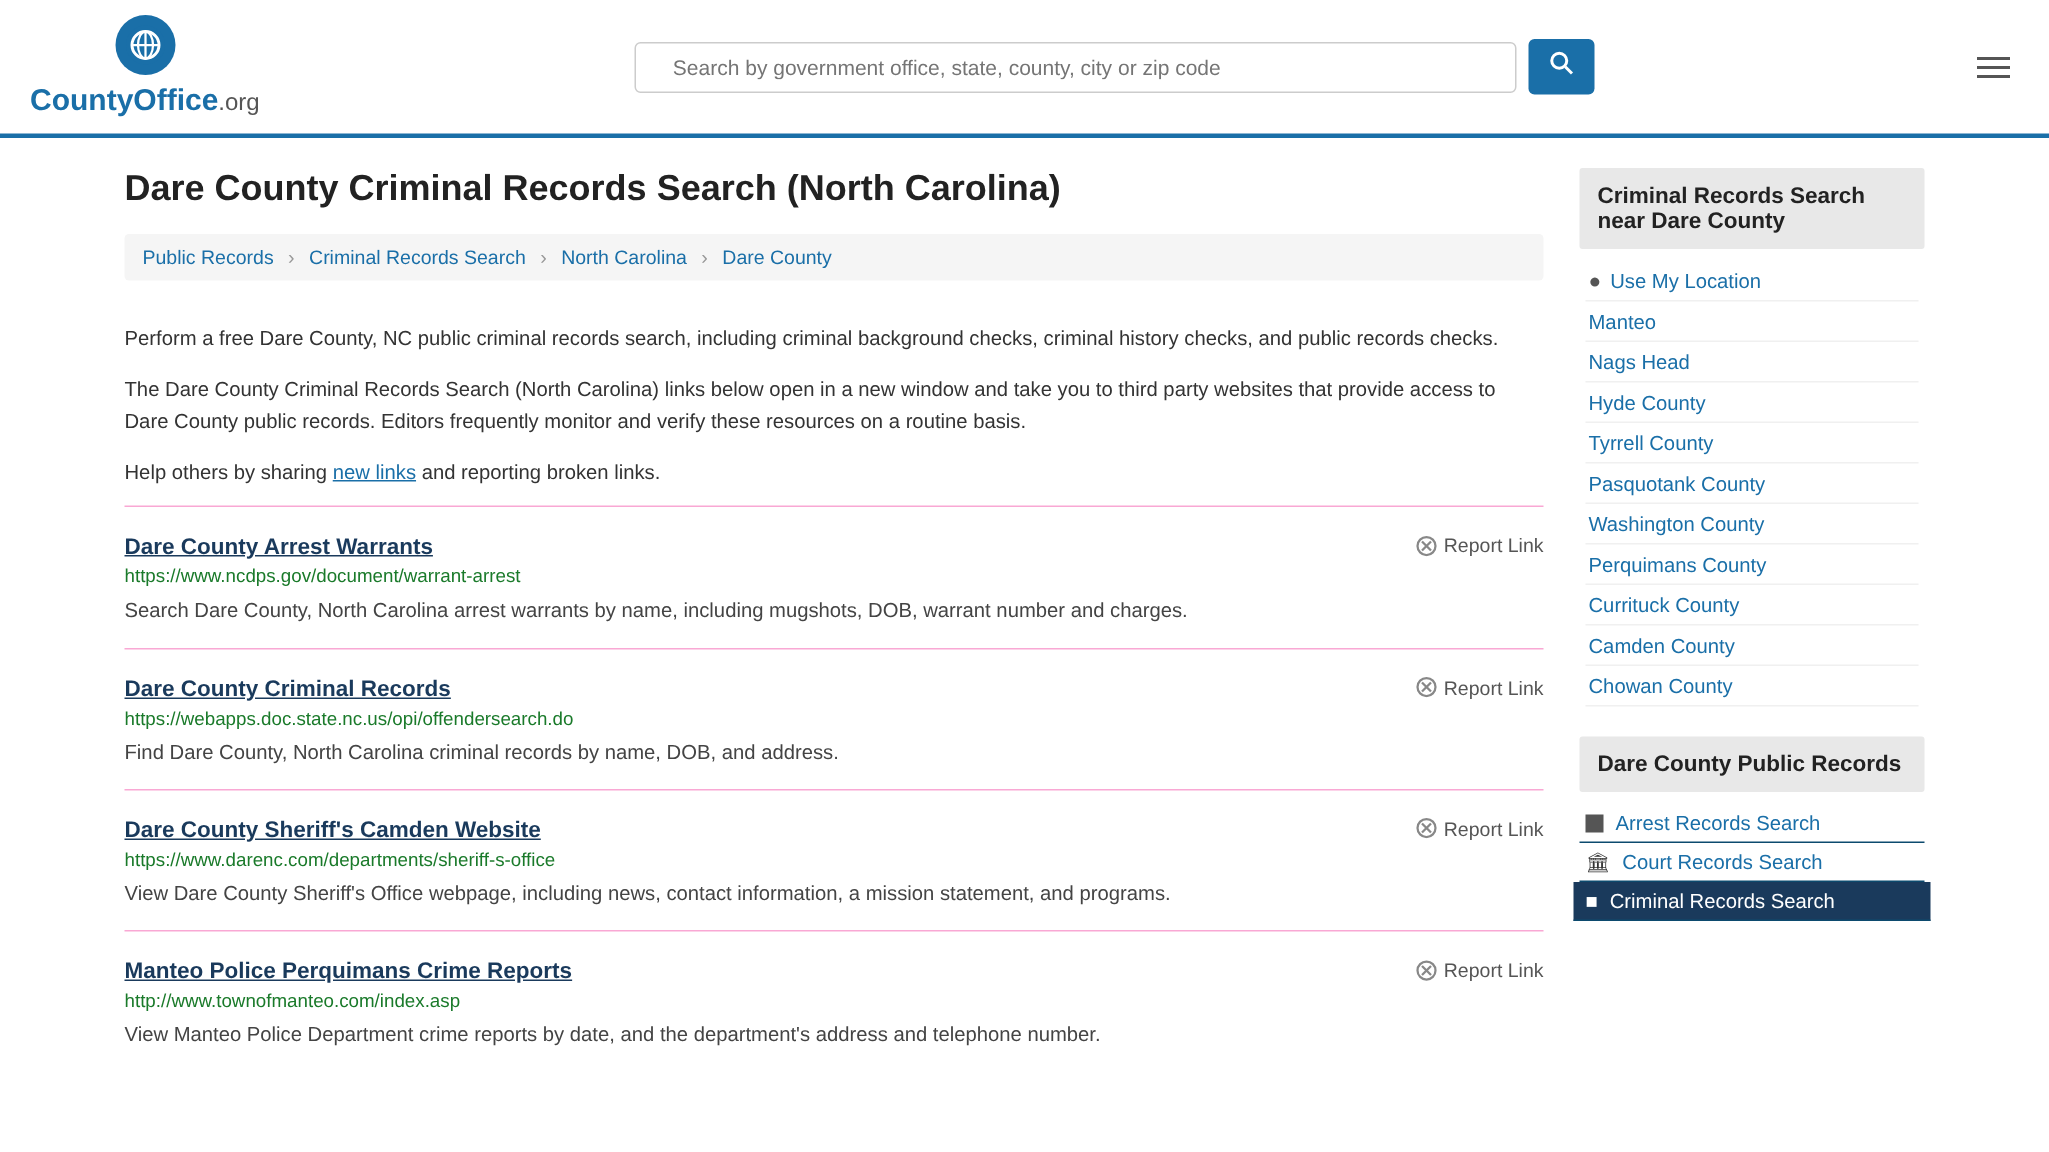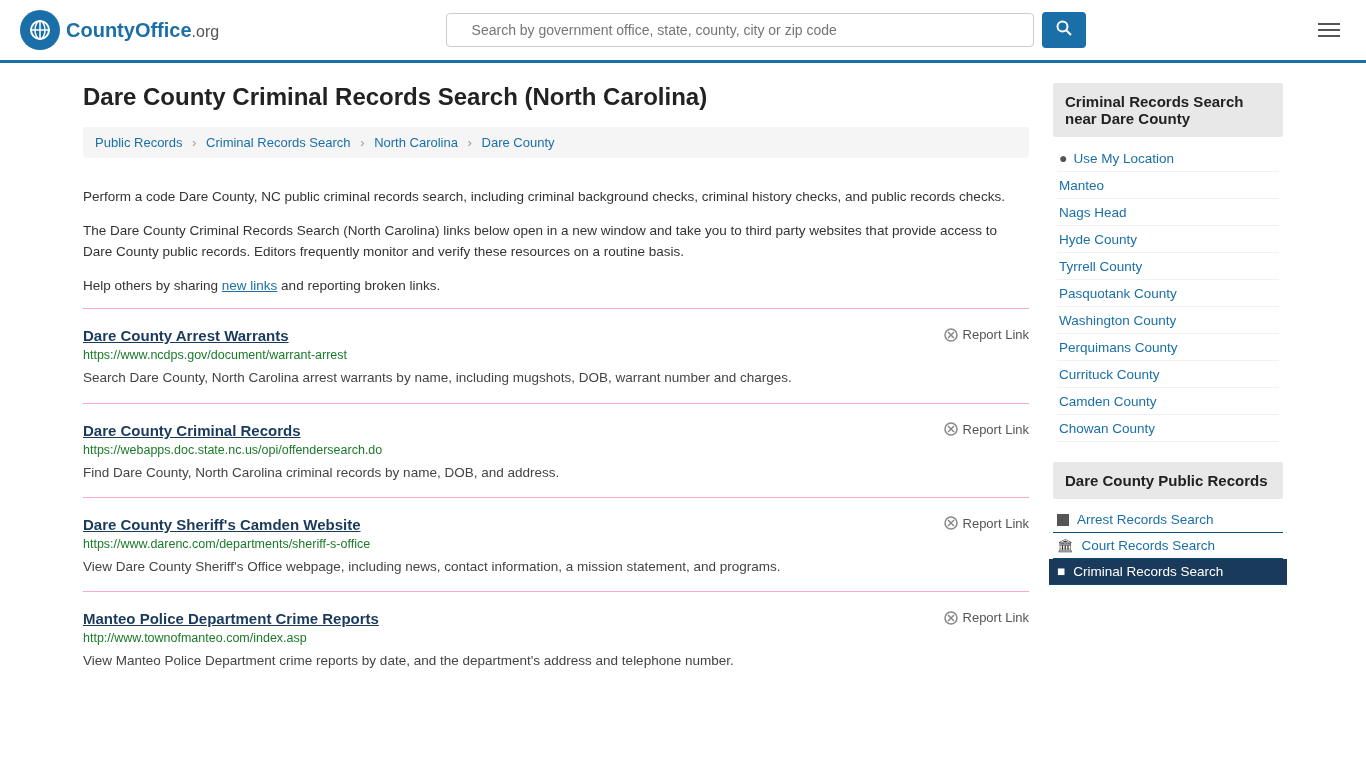--- a/index.html
+++ b/index.html
@@ -11,20 +11,21 @@
       border-bottom: 3px solid #1a6fa8;
       padding: 10px 20px;
       display: flex;
       align-items: center;
       justify-content: space-between;
     }
     .logo-area {
       display: flex;
       align-items: center;
       gap: 6px;
+      flex-direction: column;
     }
     .logo-icon {
       width: 40px;
       height: 40px;
       background: #1a6fa8;
       border-radius: 50%;
       display: flex;
       align-items: center;
       justify-content: center;
       color: white;
@@ -288,21 +289,21 @@
     <div class="breadcrumb">
       <a href="#">Public Records</a>
       <span class="sep">›</span>
       <a href="#">Criminal Records Search</a>
       <span class="sep">›</span>
       <a href="#">North Carolina</a>
       <span class="sep">›</span>
       <a href="#">Dare County</a>
     </div>
 
-    <p class="desc-text">Perform a code Dare County, NC public criminal records search, including criminal background checks, criminal history checks, and public records checks.</p>
+    <p class="desc-text">Perform a free Dare County, NC public criminal records search, including criminal background checks, criminal history checks, and public records checks.</p>
     <p class="desc-text">The Dare County Criminal Records Search (North Carolina) links below open in a new window and take you to third party websites that provide access to Dare County public records. Editors frequently monitor and verify these resources on a routine basis.</p>
     <p class="desc-text">
       <span>Help others by sharing </span><a href="#">new links</a><span> and reporting broken links.</span>
     </p>
 
     <div id="results-container">
         <div class="result-card">
     <div class="result-header">
       <span class="result-title">Dare County Arrest Warrants</span>
       <span class="report-link">
@@ -342,21 +343,21 @@
           <line x1="10" y1="4" x2="4" y2="10" stroke="#888" stroke-width="1.5"></line>
         </svg>
         Report Link
       </span>
     </div>
     <div class="result-url">https://www.darenc.com/departments/sheriff-s-office</div>
     <div class="result-desc">View Dare County Sheriff's Office webpage, including news, contact information, a mission statement, and programs.</div>
   </div>
         <div class="result-card">
     <div class="result-header">
-      <span class="result-title">Manteo Police Department Crime Reports</span>
+      <span class="result-title">Manteo Police Perquimans Crime Reports</span>
       <span class="report-link">
         <svg width="14" height="14" viewBox="0 0 14 14">
           <circle cx="7" cy="7" r="6" fill="none" stroke="#888" stroke-width="1.5"></circle>
           <line x1="4" y1="4" x2="10" y2="10" stroke="#888" stroke-width="1.5"></line>
           <line x1="10" y1="4" x2="4" y2="10" stroke="#888" stroke-width="1.5"></line>
         </svg>
         Report Link
       </span>
     </div>
     <div class="result-url">http://www.townofmanteo.com/index.asp</div>

